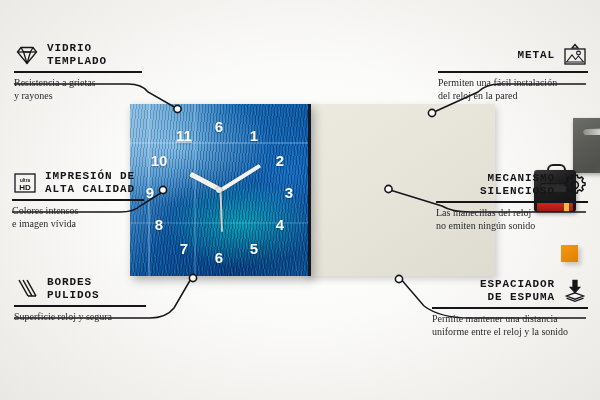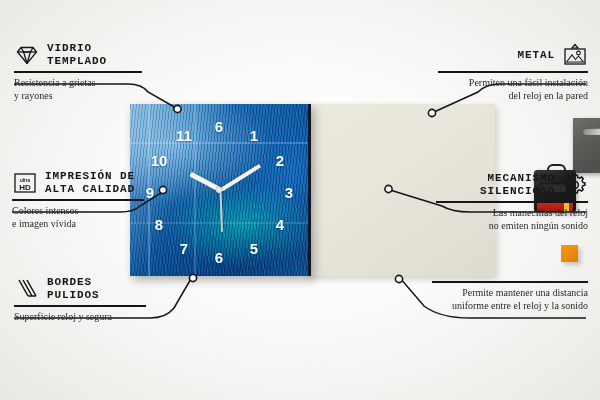--- a/index.html
+++ b/index.html
@@ -109,21 +109,21 @@
   .co-rule{height:1.6px;background:#16161a;margin-top:3px;}
   .co-desc{
     font-family:"Liberation Serif",serif;font-size:10px;color:#2a2a2e;
     line-height:1.35;margin-top:3px;white-space:pre-line;
   }
   .left .co-head{justify-content:flex-start;}
   .left .co-title{text-align:left;}
   .left .co-desc{text-align:left;}
   .right .co-head{justify-content:flex-end;}
   .right .co-title{text-align:right;}
-  .right .co-desc{text-align:right;font-family:Liberation Serif, serif;}
+  .right .co-desc{font-family:Liberation Serif, serif;}
   .ico{width:26px;height:26px;flex:0 0 26px;display:block;}
   .ico svg{display:block;width:26px;height:26px;}
   
   #c-vidrio{left:14px;top:42px;width:128px;}
   #c-impresion{left:12px;top:170px;width:132px;}
   #c-bordes{left:14px;top:276px;width:132px;}
   #c-manejas{right:12px;top:42px;width:150px;}
   #c-mecanismo{right:12px;top:172px;width:152px;}
   #c-espaciador{right:12px;top:278px;width:156px;}
   #connectors{position:absolute;left:0;top:0;width:600px;height:400px;pointer-events:none;}
@@ -160,21 +160,21 @@
       <span class="numeral" style="left:124px;top:31px;">1</span>
       <span class="numeral" style="left:150px;top:56px;">2</span>
       <span class="numeral" style="left:159px;top:88px;">3</span>
       <span class="numeral" style="left:150px;top:120px;">4</span>
       <span class="numeral" style="left:124px;top:144px;">5</span>
       <span class="numeral" style="left:89px;top:153px;">6</span>
       <span class="numeral" style="left:54px;top:144px;">7</span>
       <span class="numeral" style="left:29px;top:120px;">8</span>
       <span class="numeral" style="left:20px;top:88px;">9</span>
       <span class="numeral" style="left:29px;top:56px;">10</span>
-      <span class="numeral" style="left:54px;top:31px;">11</span>
+      <span class="numeral" style="left:54px;top:31px;text-decoration:underline;">11</span>
 
       <div class="hand hand-h"></div>
       <div class="hand hand-m"></div>
       <div class="hand hand-s"></div>
       <div class="pivot"></div>
     </div>
   </div>
 
   <svg id="connectors" viewBox="0 0 600 400">
     <g fill="none" stroke="#16161a" stroke-width="1.5">
@@ -291,18 +291,33 @@
         </g>
           </svg>
       </span>
     </div>
     <div class="co-rule"></div>
     <div class="co-desc">Las manecillas del reloj
 no emiten ningún sonido</div>
   </div>
 
   <div class="callout right" id="c-espaciador">
+    <div class="co-head">
+      <div>
+        <div class="co-title">ESPACIADOR</div>
+        <div class="co-title">DE ESPUMA</div>
+      </div>
+      <span class="ico">
+        <svg viewBox="0 0 26 26">
+            <g fill="none" stroke="#16161a" stroke-width="1.3">
+          <path d="M11,2.5 h4 v7 h2.6 L13,14.5 L8.4,9.5 H11 Z" fill="#16161a"></path>
+          <path d="M13,14.8 L21.5,18 L13,21.2 L4.5,18 Z"></path>
+          <path d="M4.5,20.2 L13,23.4 L21.5,20.2"></path>
+        </g>
+          </svg>
+      </span>
+    </div>
     <div class="co-rule"></div>
     <div class="co-desc">Permite mantener una distancia
 uniforme entre el reloj y la sonido</div>
   </div>
 
 </div>
 
 </body></html>

